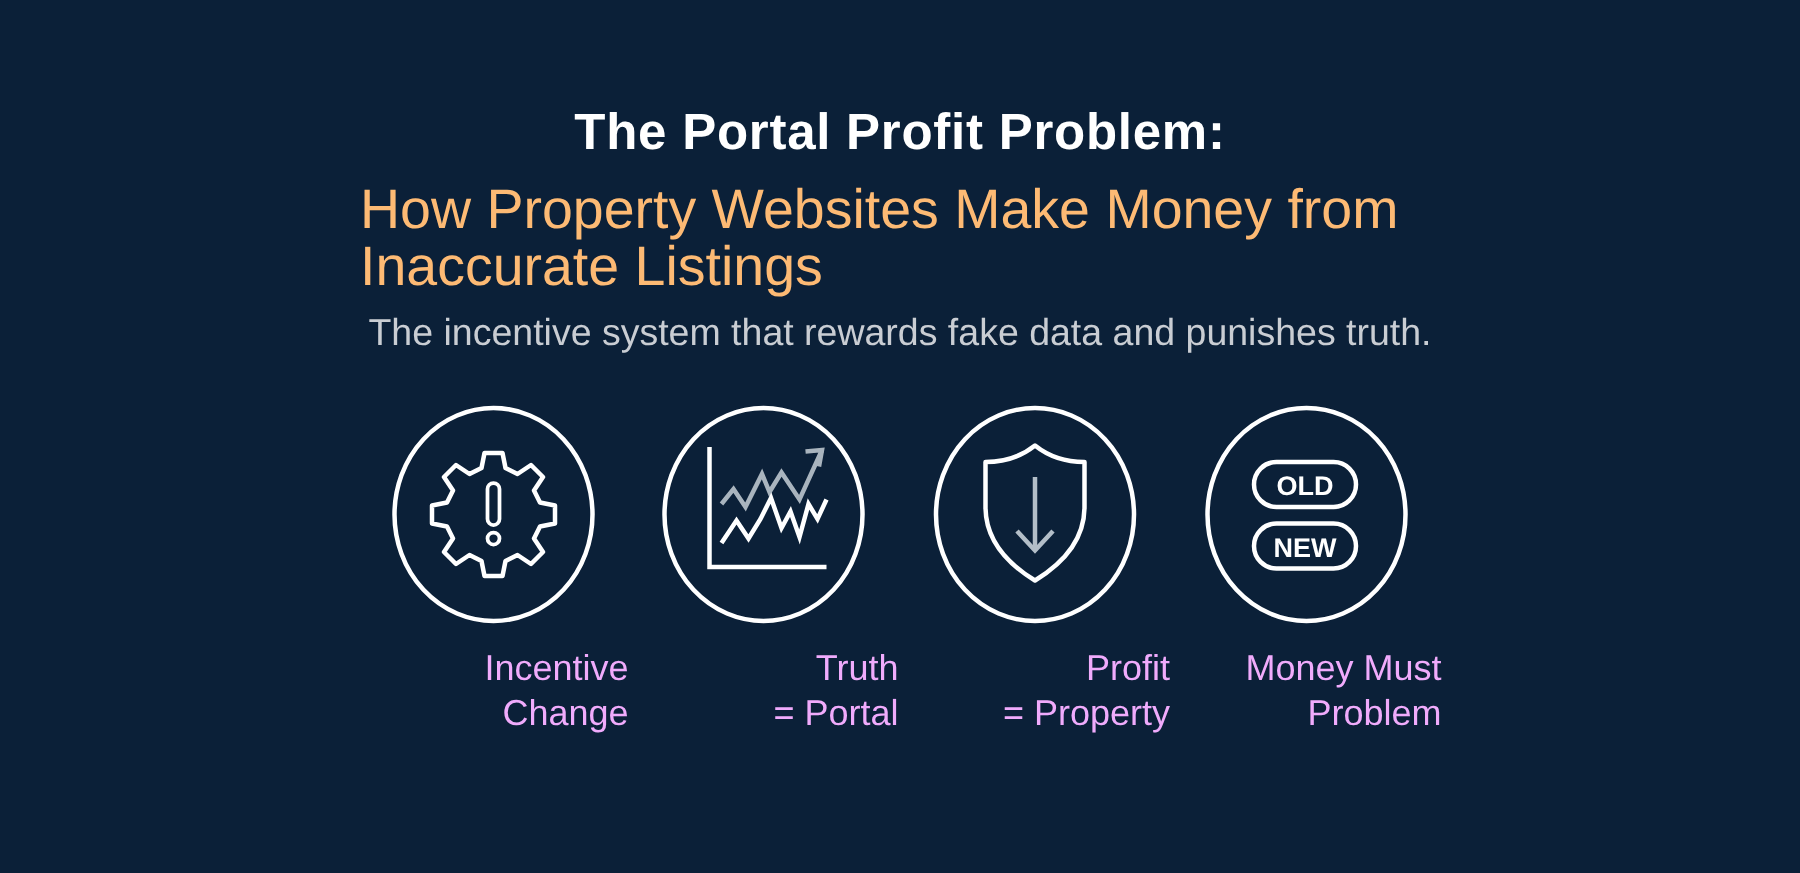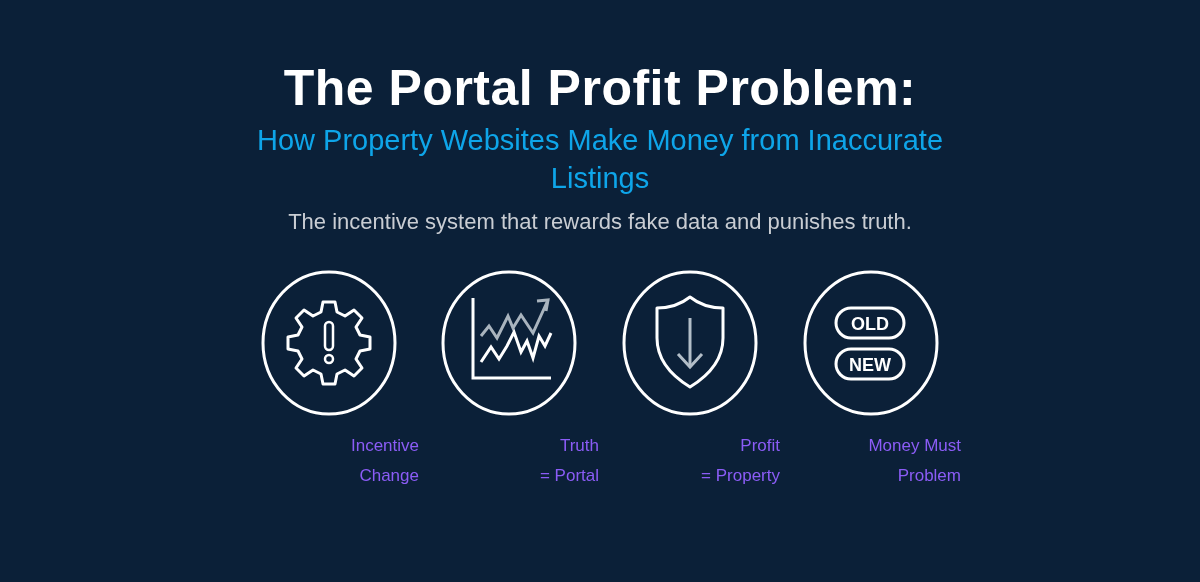--- a/index.html
+++ b/index.html
@@ -13,41 +13,41 @@
       position: relative;
       overflow: hidden;
       font-family: "Liberation Sans", "DejaVu Sans", sans-serif;
       color: #ffffff;
     }
     .title {
       position: absolute;
       left: 0; right: 0;
       top: 58px;
       text-align: center;
-      font-size: 50px;
+      font-size: 34px;
       font-weight: bold;
       letter-spacing: 0.5px;
       line-height: 60px;
       color: #ffffff;
     }
     .subtitle {
       position: absolute;
       left: 240px; width: 720px;
       top: 121px;
-      text-align: center;
-      font-size: 29px;
+      text-align: left;
+      font-size: 37px;
       line-height: 38px;
-      color: #0ea5e9;
+      color: #fdba74;
     }
     .tagline {
       position: absolute;
       left: 0; right: 0;
       top: 207px;
       text-align: center;
-      font-size: 22px;
+      font-size: 25px;
       line-height: 30px;
       color: #c9cdd3;
     }
     .features {
       position: absolute;
       top: 270px;
       left: 0;
       width: 1200px;
       height: 240px;
     }
@@ -60,23 +60,23 @@
     }
     .ring {
       width: 136px;
       height: 146px;
       margin: 0 auto;
       position: relative;
     }
     .ring svg { position: absolute; left: 0; top: 0; }
     .label {
       margin-top: 15px;
-      font-size: 17px;
+      font-size: 24px;
       line-height: 30px;
-      color: #8b5cf6;
+      color: #f0abfc;
     }
     .label span { display: block; }
   </style>
 </head>
 <body>
 
 <div class="title">The Portal Profit Problem:</div>
 <div class="subtitle">How Property Websites Make Money from Inaccurate Listings</div>
 <div class="tagline">The incentive system that rewards fake data and punishes truth.</div>
 

